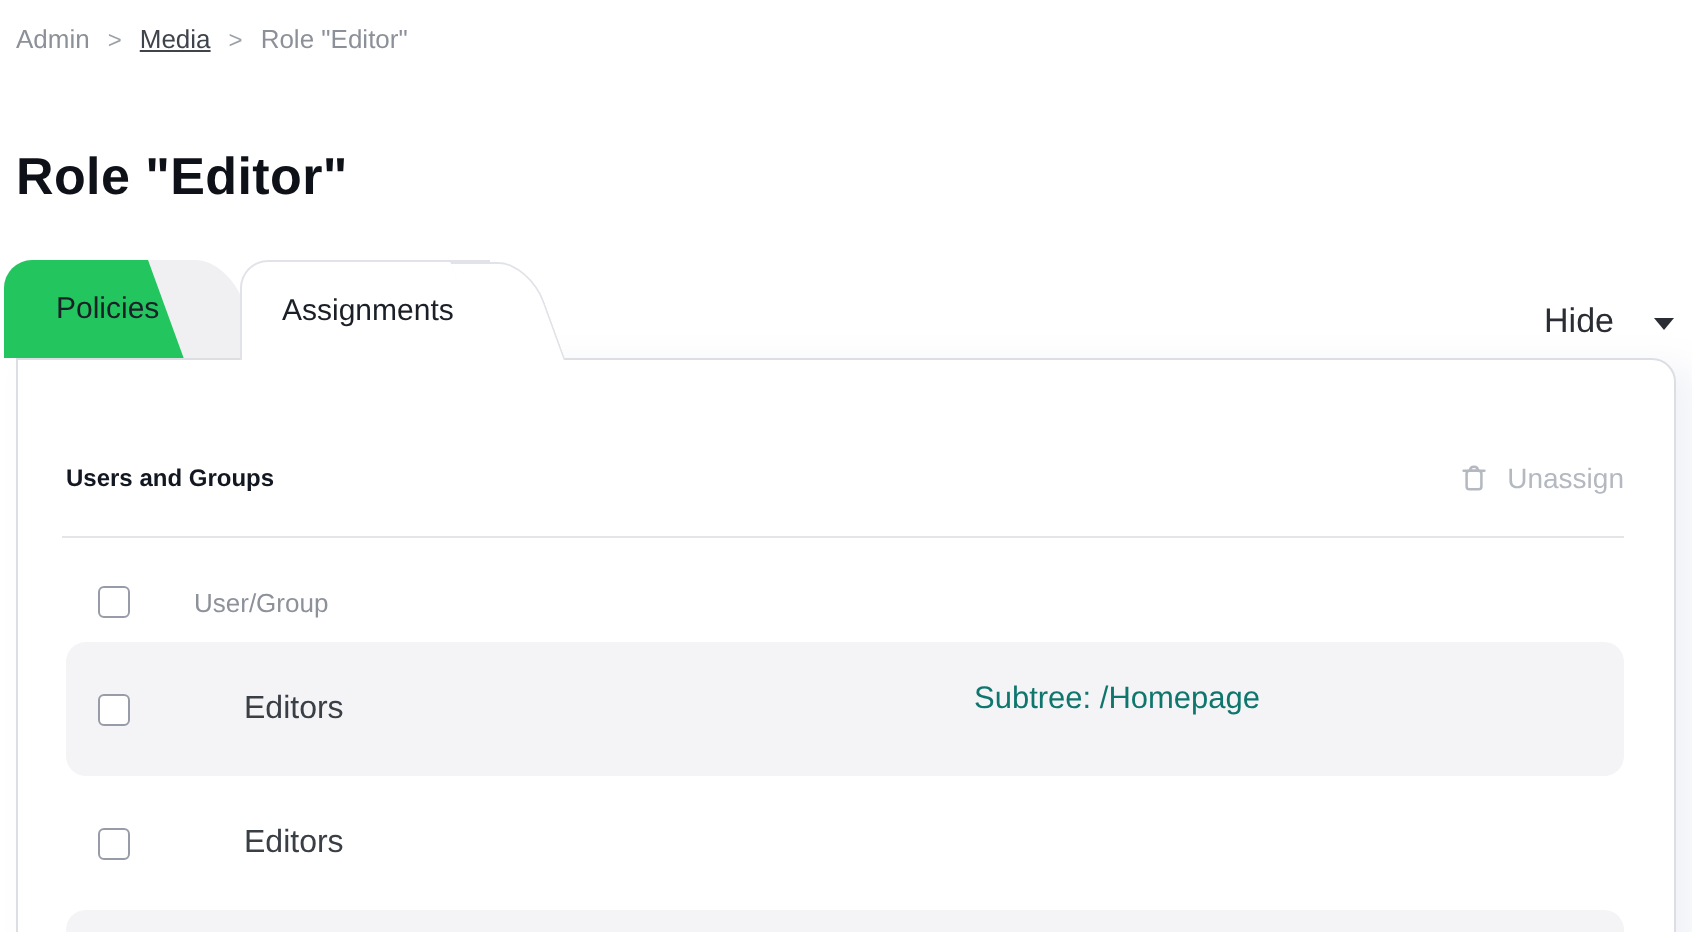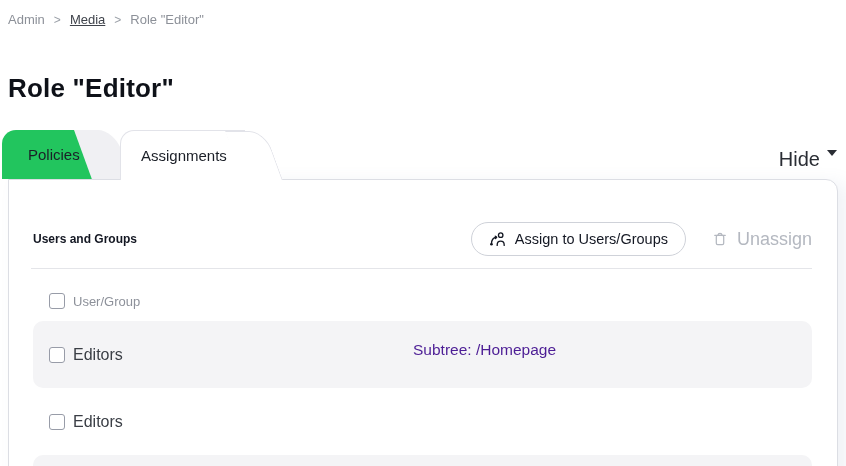--- a/index.html
+++ b/index.html
@@ -27,53 +27,53 @@
     transform:skewX(20deg); transform-origin:top left; border-top-right-radius:16px 20px; }
   .tab .tab-label { position:relative; z-index:2; }
   .tab.inactive { width:92px; padding-left:26px; background:#22c55e; z-index:1; }
   .tab.inactive .curve { background:#f0f0f3; }
   .tab.active { width:125px; padding-left:20px; background:#fff; height:50px; z-index:2;
     border-top:1px solid #e2e3e9; border-left:1px solid #e2e3e9; margin-left:26px; }
   .tab.active .curve { background:#fff; border-top:1px solid #e2e3e9;
     border-right:1px solid #e2e3e9; }
 
   .hide-toggle { margin-left:auto; margin-right:9px; align-self:flex-end;
-    margin-bottom:8px; display:flex; gap:7px; font-size:20px;
+    margin-bottom:8px; display:flex; align-items:center; gap:20px; font-size:17px;
     color:#2a2d34; cursor:pointer; }
   .caret-down { width:0; height:0; border-left:5px solid transparent;
     border-right:5px solid transparent; border-top:6px solid #2a2d34; margin-top:2px; }
 
   
   .panel { position:relative; z-index:1; margin:0 8px; height:310px;
     background:#fff; border:1px solid #dcdee4; border-top-right-radius:12px;
     padding:41px 25px 0 24px; box-shadow:10px 4px 18px rgba(110,130,170,.10); }
 
   .section-head { display:flex; align-items:center; justify-content:space-between; height:36px; }
   .section-title { font-size:12px; font-weight:700; color:#131722; }
   .actions { display:flex; align-items:center; }
   .btn-assign { display:inline-flex; align-items:center; gap:9px; height:34px;
     padding:0 17px; border:1px solid #cfd2d9; border-radius:17px; background:#fff;
     font-size:14.5px; color:#131722; cursor:pointer;
     font-family:"Liberation Sans","DejaVu Sans",sans-serif; }
   .btn-unassign { display:inline-flex; align-items:center; gap:9px; border:none;
-    background:none; color:#b4b8c0; font-size:18px; margin-left:26px;
+    background:none; color:#b4b8c0; font-size:14px; margin-left:26px;
     font-family:"Liberation Sans","DejaVu Sans",sans-serif; }
 
   .divider { border:none; border-top:1px solid #e4e5e9; margin:11px 0 0 -2px; }
 
   
   .thead { display:flex; align-items:center; height:40px; margin-top:12px;
     font-size:13px; color:#8d919a; }
   .cell-cb { width:16px; margin-left:16px; display:flex; align-items:center; }
-  .cell-user { width:340px; margin-left:8px; }
+  .cell-user { width:340px; margin-left:32px; }
   .cell-lim { flex:1; }
-  .row { display:flex; height:67px; border-radius:10px; background:#fff; }
+  .row { display:flex; height:67px; border-radius:10px; background:#fff;gap:25px; }
   .row.striped { background:#f4f4f6; }
   .row .cell-user { display:flex; align-items:center; font-size:16px; color:#3a3e45; }
-  .row .cell-lim { padding-top:18px; font-size:15.5px; line-height:22px; color:#4c1d95; }
+  .row .cell-lim { padding-top:18px; font-size:15.5px; line-height:22px; color:#0f766e; }
   .row.partial { height:40px; }
 
   input[type="checkbox"] { appearance:none; -webkit-appearance:none; width:16px; height:16px;
     border:1px solid #989ca8; border-radius:3px; background:#fff; cursor:pointer; }
 </style>
 </head>
 <body>
 
 <div class="page">
 
@@ -100,30 +100,20 @@
       <span>Hide</span>
       <span class="caret-down"></span>
     </div>
   </div>
 
   <section class="panel">
 
     <div class="section-head">
       <h2 class="section-title">Users and Groups</h2>
       <div class="actions">
-        <button class="btn-assign">
-          <svg width="17" height="17" viewBox="0 0 16 16" fill="none" stroke="#131722" stroke-width="1.25" stroke-linecap="round" stroke-linejoin="round">
-            <circle cx="11" cy="3.9" r="2.1"></circle>
-            <path d="M7.7 13.6 v-.5 c0-2.2 1.4-3.6 3.3-3.6 s3.3 1.4 3.3 3.6 v.5"></path>
-            <path d="M2.3 12.2 C2.3 8.2 4.3 6.3 7 5.9"></path>
-            <path d="M5.9 4.9 l1.3 1 -1.1 1.1"></path>
-            <circle cx="2.3" cy="12.5" r="1.25" fill="#131722" stroke="none"></circle>
-          </svg>
-          <span>Assign to Users/Groups</span>
-        </button>
         <button class="btn-unassign" disabled="">
           <svg width="16" height="16" viewBox="0 0 16 16" fill="none" stroke="#b4b8c0" stroke-width="1.25" stroke-linecap="round" stroke-linejoin="round">
             <path d="M2.8 4.4 h10.4"></path>
             <path d="M6.1 4.1 c0-1 .8-1.7 1.9-1.7 s1.9 .7 1.9 1.7"></path>
             <rect x="4.3" y="4.4" width="7.4" height="9.2" rx="1.4"></rect>
           </svg>
           <span>Unassign</span>
         </button>
       </div>
     </div>

